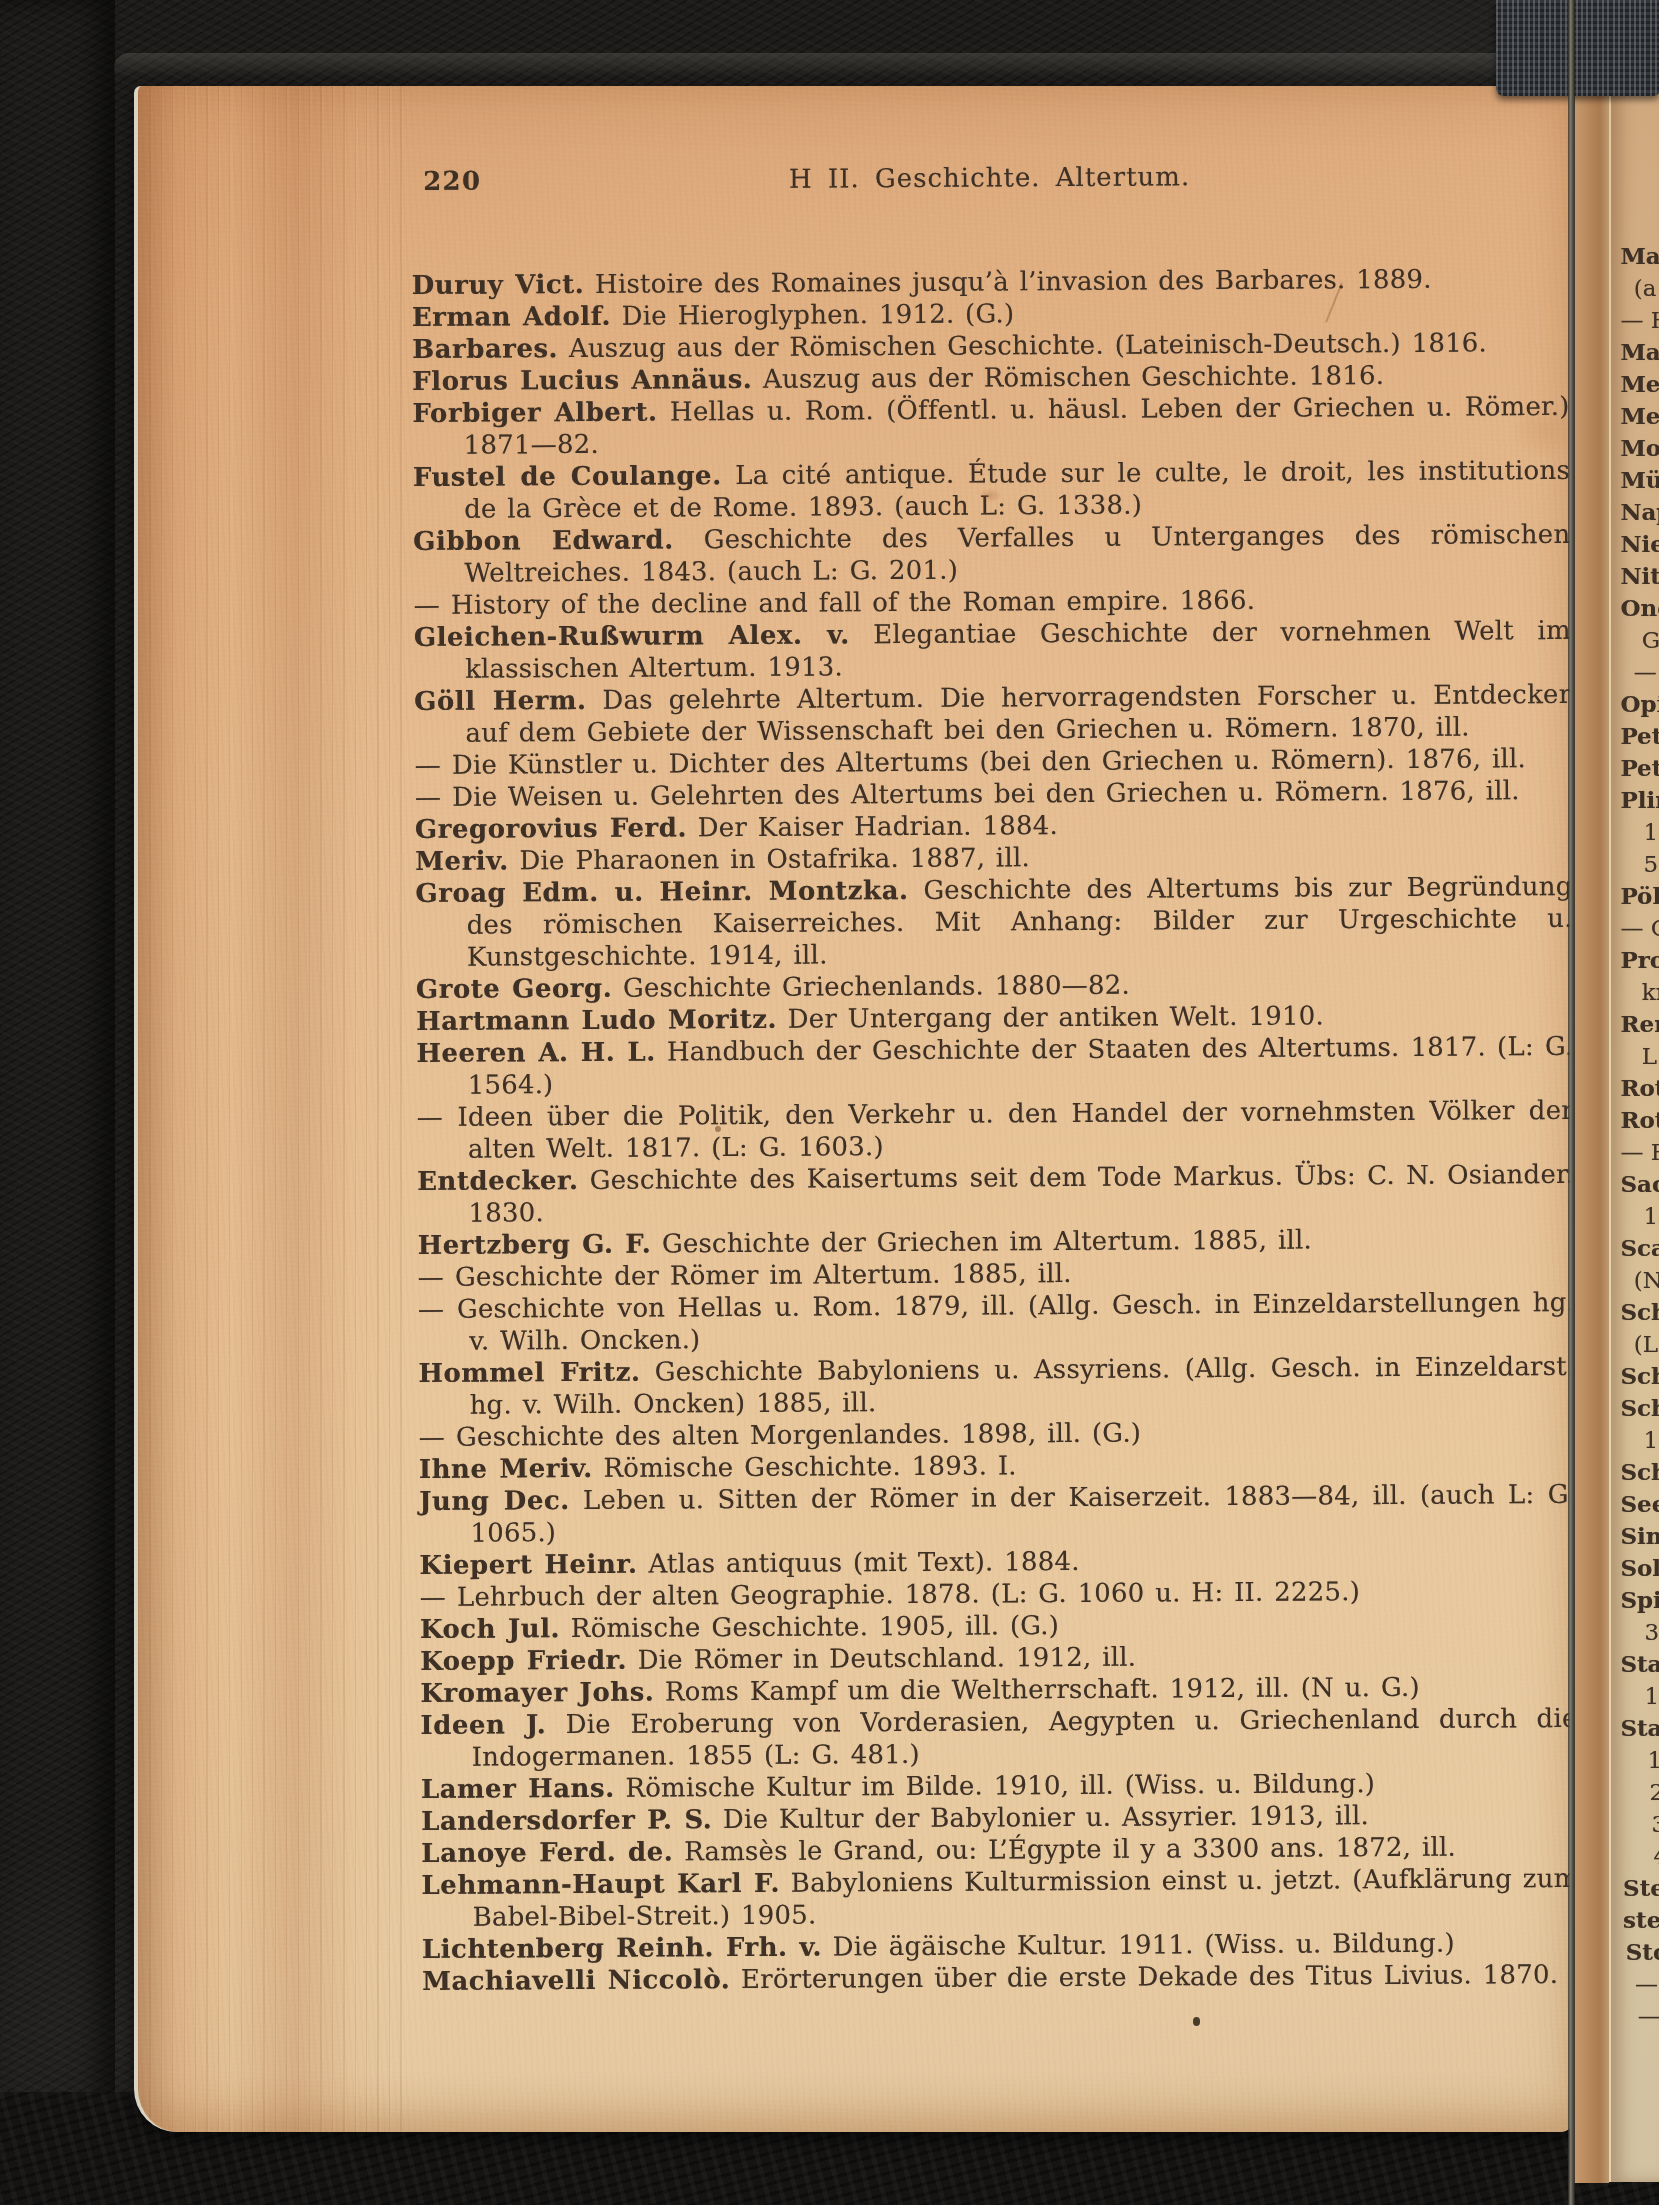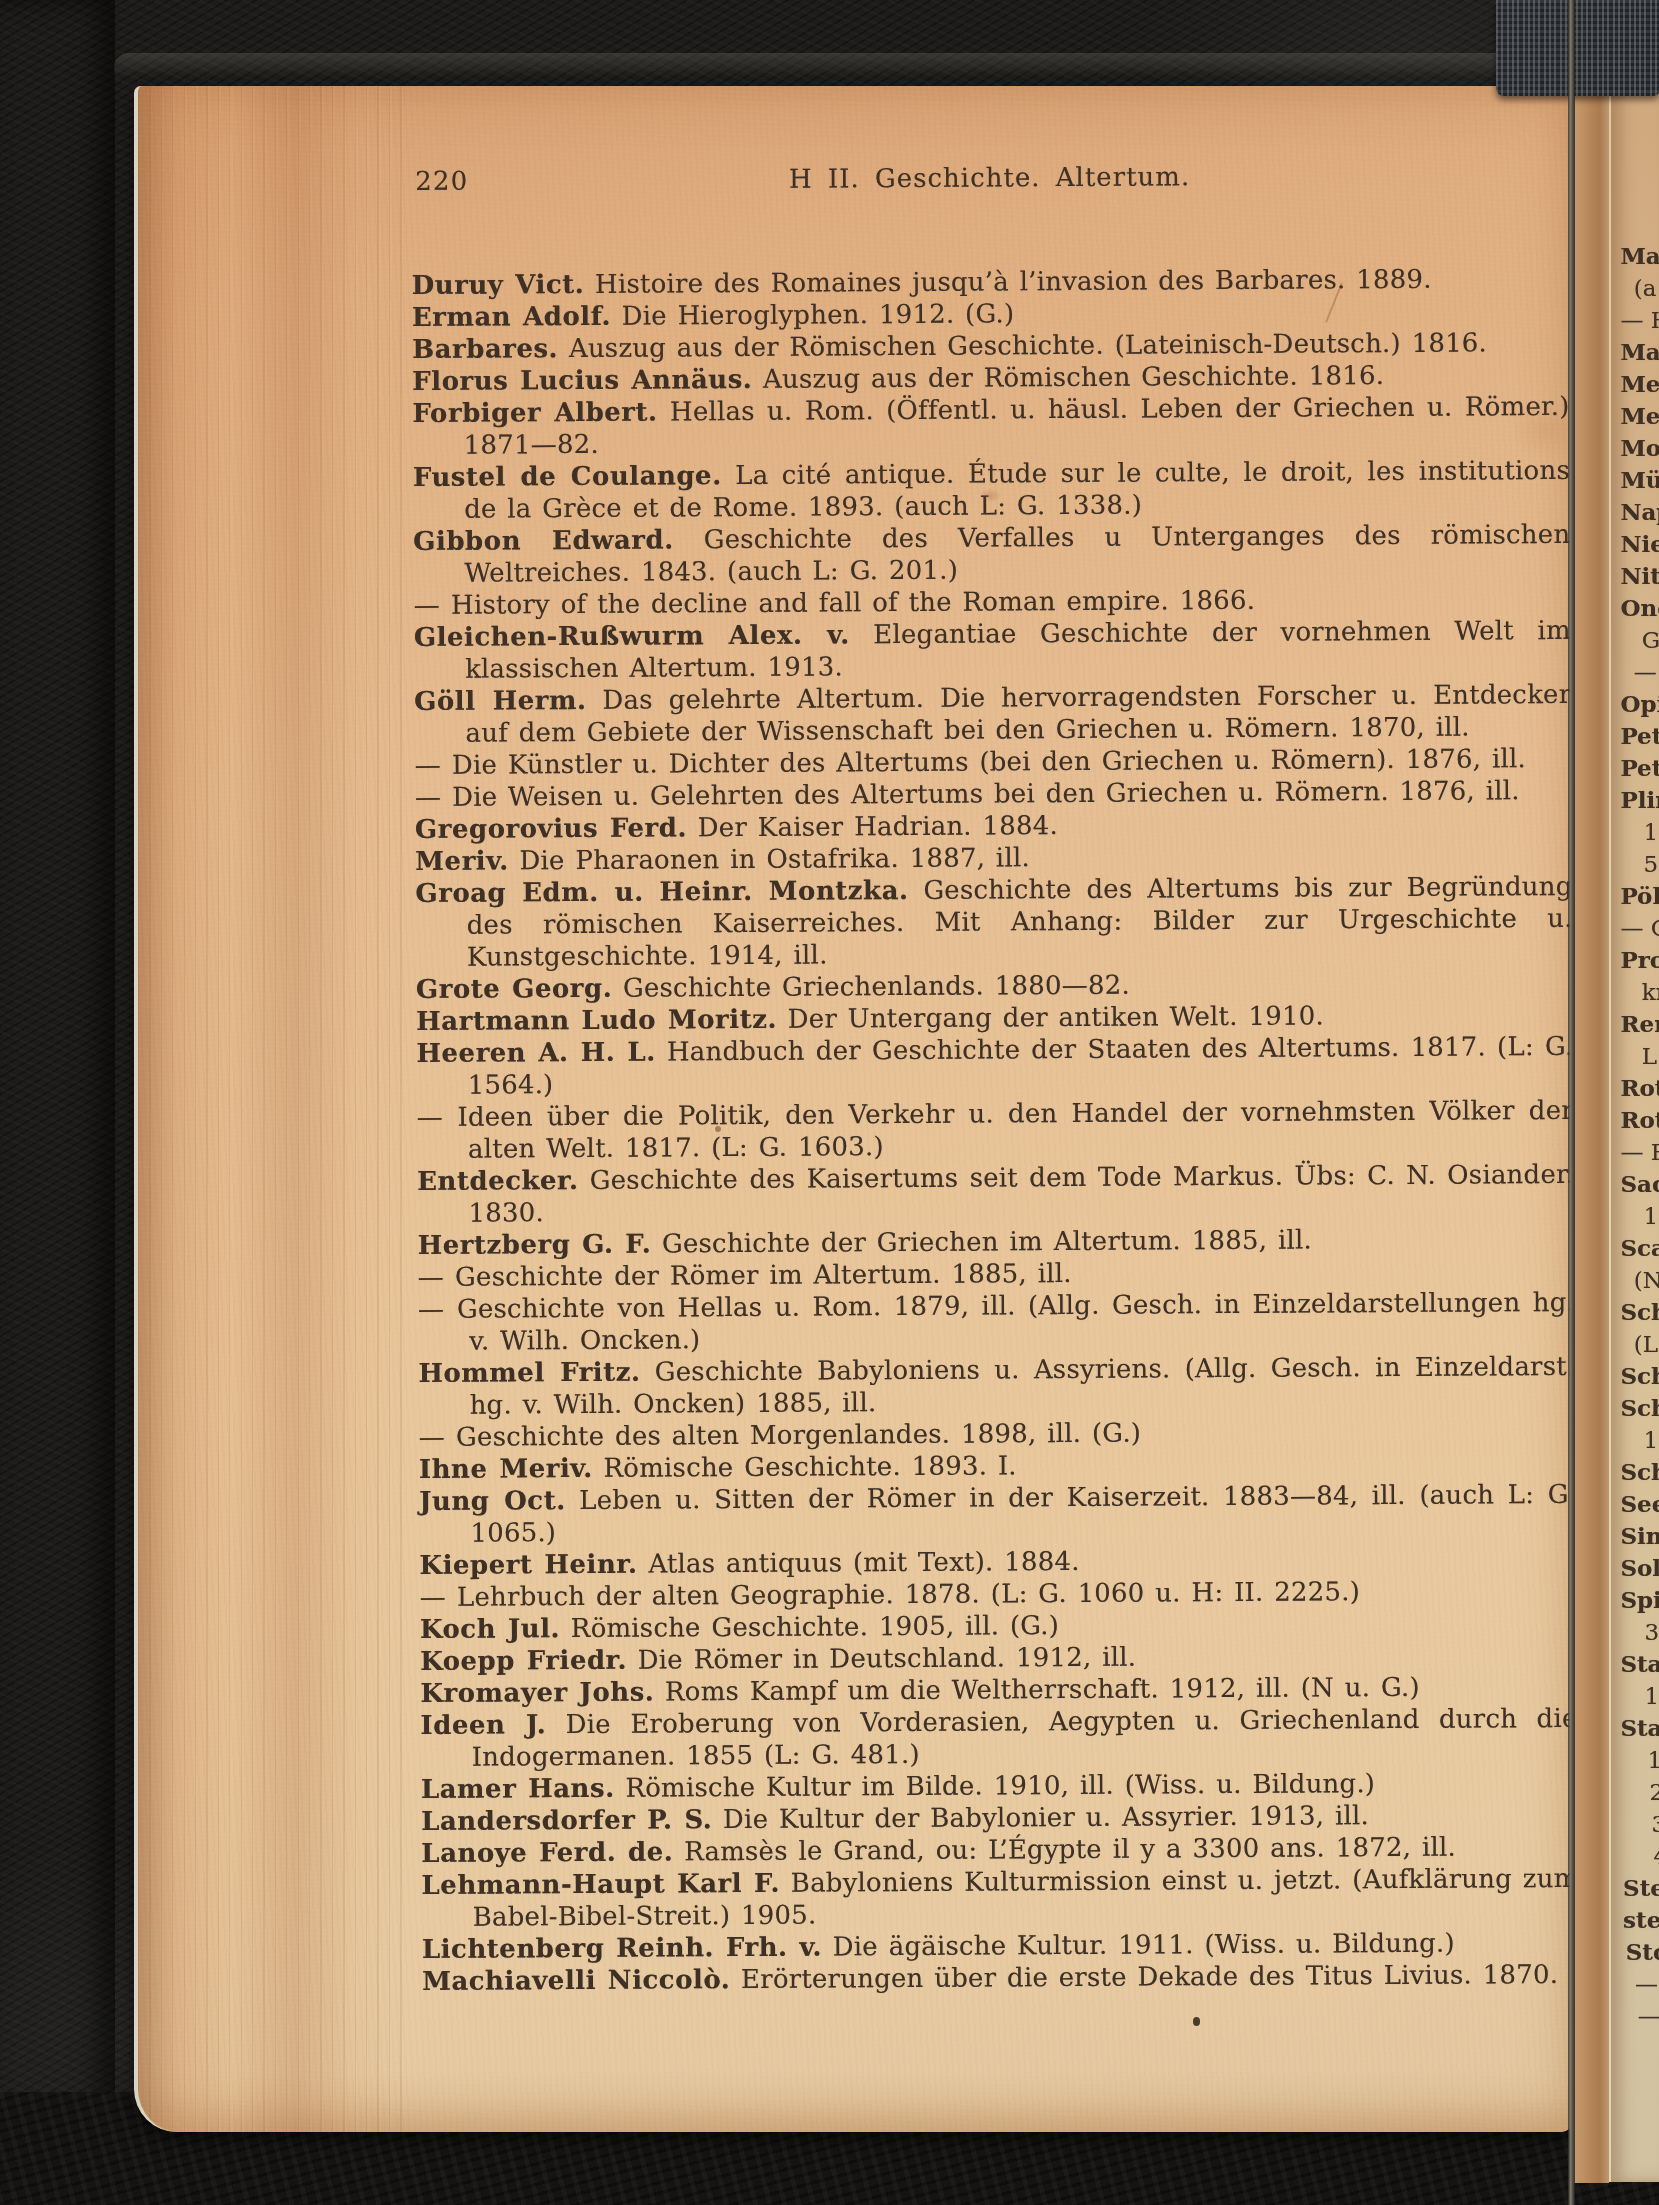--- a/index.html
+++ b/index.html
@@ -77,21 +77,21 @@
   }
 
   
   .textcol{
     position:absolute;left:273px;top:79px;width:1157px;
     transform:rotate(-.35deg);transform-origin:0 0;
     color:var(--ink,#3e3025);
     text-shadow:0 0 0.7px rgba(62,48,37,.45);
   }
   .header-row{position:relative;height:32px;font-size:26px;line-height:32px;}
-  .pagenum{position:absolute;left:4px;top:0;letter-spacing:1.3px;}
+  .pagenum{position:absolute;left:12px;top:0;letter-spacing:1.3px;font-weight:bold;}
   .running-header{display:block;text-align:center;letter-spacing:1px;word-spacing:6px;}
   .entries{margin-top:72px;font-size:26px;line-height:32px;
     letter-spacing:0.2px;word-spacing:2.3px;}
   .entry{margin:0;padding-left:51px;text-indent:-51px;text-align:justify;}
   .entry .lead{font-weight:700;letter-spacing:0.5px;}
   .entry .lead.dash{font-weight:400;}
 
   
   .stain{position:absolute;border-radius:50%;z-index:3;}
   .s1{left:1055px;top:1931px;width:7.4px;height:8.7px;background:#2e2315;opacity:.85;}
@@ -176,21 +176,21 @@
           <p class="entry"><span class="lead">Hartmann Ludo Moritz.</span> Der Untergang der antiken Welt. 1910.</p>
           <p class="entry"><span class="lead">Heeren A. H. L.</span> Handbuch der Geschichte der Staaten des Altertums. 1817. (L: G. 1564.)</p>
           <p class="entry"><span class="lead dash">—</span> Ideen über die Politik, den Verkehr u. den Handel der vornehmsten Völker der alten Welt. 1817. (L: G. 1603.)</p>
           <p class="entry"><span class="lead">Entdecker.</span> Geschichte des Kaisertums seit dem Tode Markus. Übs: C. N. Osiander. 1830.</p>
           <p class="entry"><span class="lead">Hertzberg G. F.</span> Geschichte der Griechen im Altertum. 1885, ill.</p>
           <p class="entry"><span class="lead dash">—</span> Geschichte der Römer im Altertum. 1885, ill.</p>
           <p class="entry"><span class="lead dash">—</span> Geschichte von Hellas u. Rom. 1879, ill. (Allg. Gesch. in Einzeldarstellungen hg. v. Wilh. Oncken.)</p>
           <p class="entry"><span class="lead">Hommel Fritz.</span> Geschichte Babyloniens u. Assyriens. (Allg. Gesch. in Einzeldarst. hg. v. Wilh. Oncken) 1885, ill.</p>
           <p class="entry"><span class="lead dash">—</span> Geschichte des alten Morgenlandes. 1898, ill. (G.)</p>
           <p class="entry"><span class="lead">Ihne Meriv.</span> Römische Geschichte. 1893. I.</p>
-          <p class="entry"><span class="lead">Jung Oct.</span> Leben u. Sitten der Römer in der Kaiserzeit. 1883—84, ill. (auch L: G. 1065.)</p>
+          <p class="entry"><span class="lead">Jung Dec.</span> Leben u. Sitten der Römer in der Kaiserzeit. 1883—84, ill. (auch L: G. 1065.)</p>
           <p class="entry"><span class="lead">Kiepert Heinr.</span> Atlas antiquus (mit Text). 1884.</p>
           <p class="entry"><span class="lead dash">—</span> Lehrbuch der alten Geographie. 1878. (L: G. 1060 u. H: II. 2225.)</p>
           <p class="entry"><span class="lead">Koch Jul.</span> Römische Geschichte. 1905, ill. (G.)</p>
           <p class="entry"><span class="lead">Koepp Friedr.</span> Die Römer in Deutschland. 1912, ill.</p>
           <p class="entry"><span class="lead">Kromayer Johs.</span> Roms Kampf um die Weltherrschaft. 1912, ill. (N u. G.)</p>
           <p class="entry"><span class="lead">Ideen J.</span> Die Eroberung von Vorderasien, Aegypten u. Griechenland durch die Indogermanen. 1855 (L: G. 481.)</p>
           <p class="entry"><span class="lead">Lamer Hans.</span> Römische Kultur im Bilde. 1910, ill. (Wiss. u. Bildung.)</p>
           <p class="entry"><span class="lead">Landersdorfer P. S.</span> Die Kultur der Babylonier u. Assyrier. 1913, ill.</p>
           <p class="entry"><span class="lead">Lanoye Ferd. de.</span> Ramsès le Grand, ou: L’Égypte il y a 3300 ans. 1872, ill.</p>
           <p class="entry"><span class="lead">Lehmann-Haupt Karl F.</span> Babyloniens Kulturmission einst u. jetzt. (Aufklärung zum Babel-Bibel-Streit.) 1905.</p>

